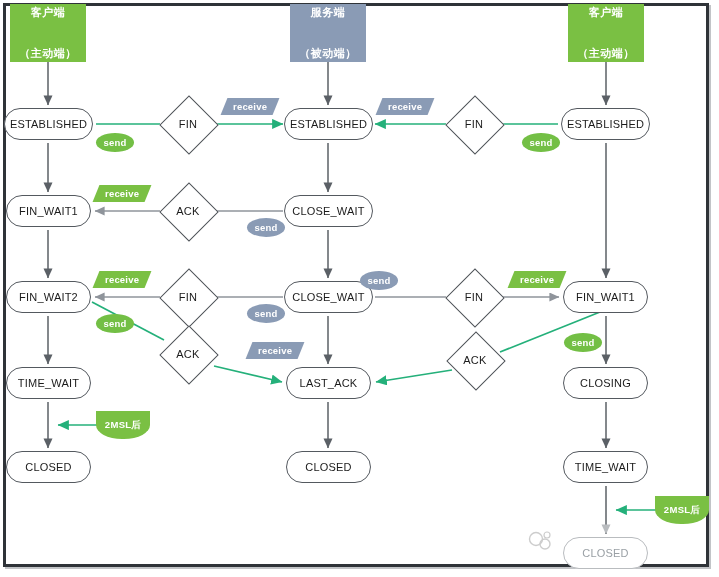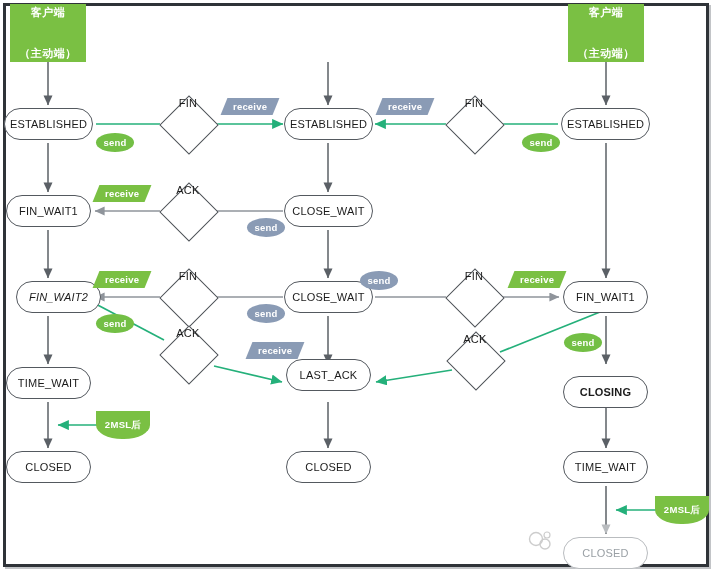--- a/index.html
+++ b/index.html
@@ -30,21 +30,21 @@
     position:absolute;box-sizing:border-box;
     background:#ffffff;border:1.6px solid #54595f;border-radius:17px;
     display:flex;align-items:center;justify-content:center;
     font-size:11px;color:#1b1b1b;letter-spacing:.2px;white-space:nowrap;
   }
   .node.faded{border-color:#b9bcbf;color:#9aa0a5;}
 
   
   .diamond{
     position:absolute;width:54px;height:54px;
-    display:flex;justify-content:center;
+    display:flex;align-items:center;justify-content:center;
   }
   .diamond .dshape{
     position:absolute;left:7px;top:7px;width:40px;height:40px;
     background:#ffffff;border:1.5px solid #4d5257;transform:rotate(45deg);
   }
   .diamond .dlabel{
     position:relative;z-index:2;font-size:11px;color:#1b1b1b;letter-spacing:.3px;
   }
 
   
@@ -180,64 +180,68 @@
     </g>
     <g stroke="#24b07a" stroke-width="1.7" fill="none">
       <line x1="700" y1="510" x2="616" y2="510" marker-end="url(#ar-green)"></line>
     </g>
   </svg>
 
   <div class="hdr green" style="left:10px;top:4px;width:76px;height:58px;">
     <div>客户端</div>
     <div>（主动端）</div>
   </div>
+  <div class="hdr blue" style="left:290px;top:4px;width:76px;height:58px;">
+    <div>服务端</div>
+    <div>（被动端）</div>
+  </div>
   <div class="hdr green" style="left:568px;top:4px;width:76px;height:58px;">
     <div>客户端</div>
     <div>（主动端）</div>
   </div>
 
   <div class="node" style="left:4px;top:108px;width:89px;height:32px;">
     <span>ESTABLISHED</span>
     </div>
   <div class="node" style="left:6px;top:195px;width:85px;height:32px;">
     <span>FIN_WAIT1</span>
     </div>
-  <div class="node" style="left:16px;top:281px;width:85px;height:32px;font-style:italic;">
+  <div class="node" style="left:6px;top:281px;width:85px;height:32px;">
     <span>FIN_WAIT2</span>
     </div>
   <div class="node" style="left:6px;top:367px;width:85px;height:32px;">
     <span>TIME_WAIT</span>
     </div>
   <div class="node" style="left:6px;top:451px;width:85px;height:32px;">
     <span>CLOSED</span>
     </div>
 
   <div class="node" style="left:284px;top:108px;width:89px;height:32px;">
     <span>ESTABLISHED</span>
     </div>
   <div class="node" style="left:284px;top:195px;width:89px;height:32px;">
     <span>CLOSE_WAIT</span>
     </div>
   <div class="node" style="left:284px;top:281px;width:89px;height:32px;">
     <span>CLOSE_WAIT</span>
     </div>
-  <div class="node" style="left:286px;top:359px;width:85px;height:32px;">
+  <div class="node" style="left:286px;top:367px;width:85px;height:32px;">
     <span>LAST_ACK</span>
     </div>
   <div class="node" style="left:286px;top:451px;width:85px;height:32px;">
     <span>CLOSED</span>
     </div>
 
   <div class="node" style="left:561px;top:108px;width:89px;height:32px;">
     <span>ESTABLISHED</span>
     </div>
   <div class="node" style="left:563px;top:281px;width:85px;height:32px;">
     <span>FIN_WAIT1</span>
     </div>
-  <div class="node" style="left:563px;top:376px;width:85px;height:32px;font-weight:bold;">
+  <div class="node" style="left:563px;top:367px;width:85px;height:32px;">
     <span>CLOSING</span>
     </div>
   <div class="node" style="left:563px;top:451px;width:85px;height:32px;">
     <span>TIME_WAIT</span>
     </div>
   <div class="node faded" style="left:563px;top:537px;width:85px;height:32px;">
     <span>CLOSED</span>
     </div>
 
   <div class="diamond" style="left:161px;top:97px;">

